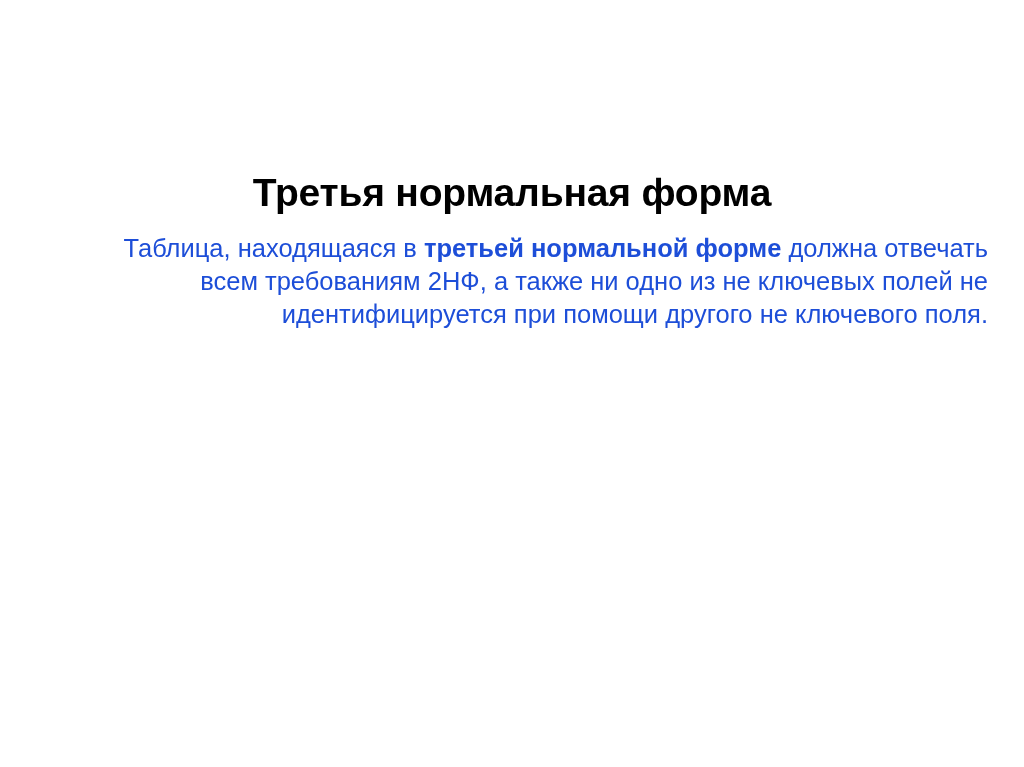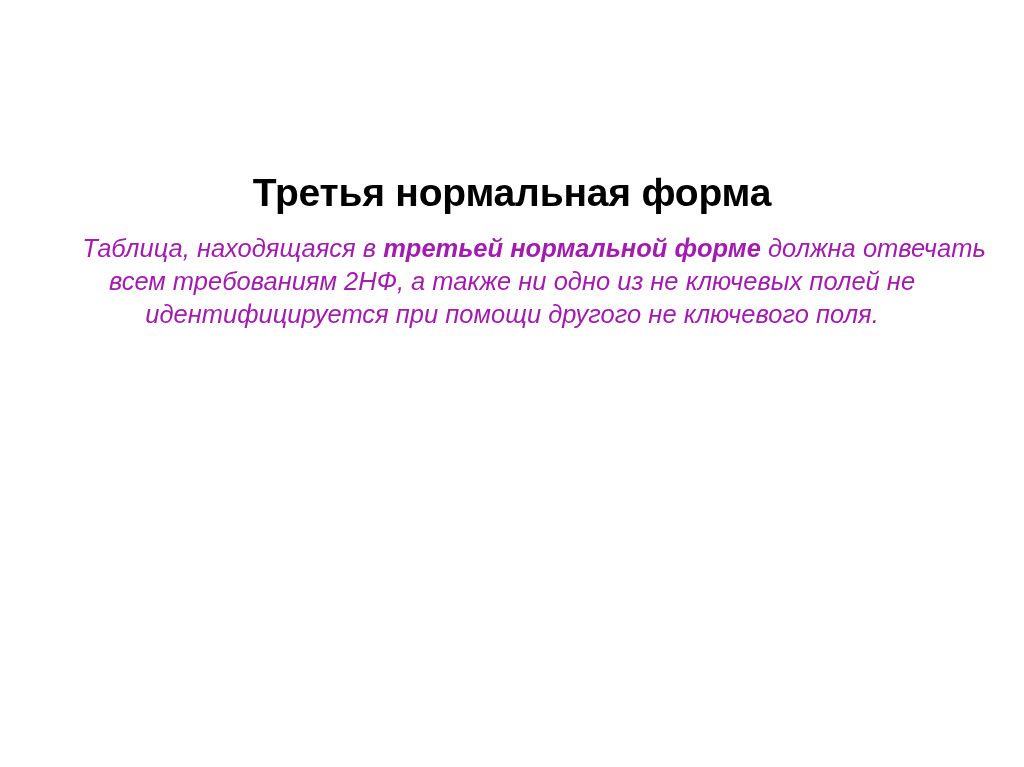--- a/index.html
+++ b/index.html
@@ -35,25 +35,24 @@
   }
   .body-block {
     position: absolute;
     left: 36px;
     top: 232px;
     width: 952px;
   }
   .para {
     font-size: 25.5px;
     line-height: 1.29;
-    color: #a21caf;
+    color: #1d4ed8;
     text-indent: 44px;
     margin: 0 0 4px 0;
-    text-align: center;
-    font-style: italic;
+    text-align: right;
   }
   .para b {
     font-weight: bold;
   }
 </style>
 </head>
 <body>
 
 <div class="slide">
 

